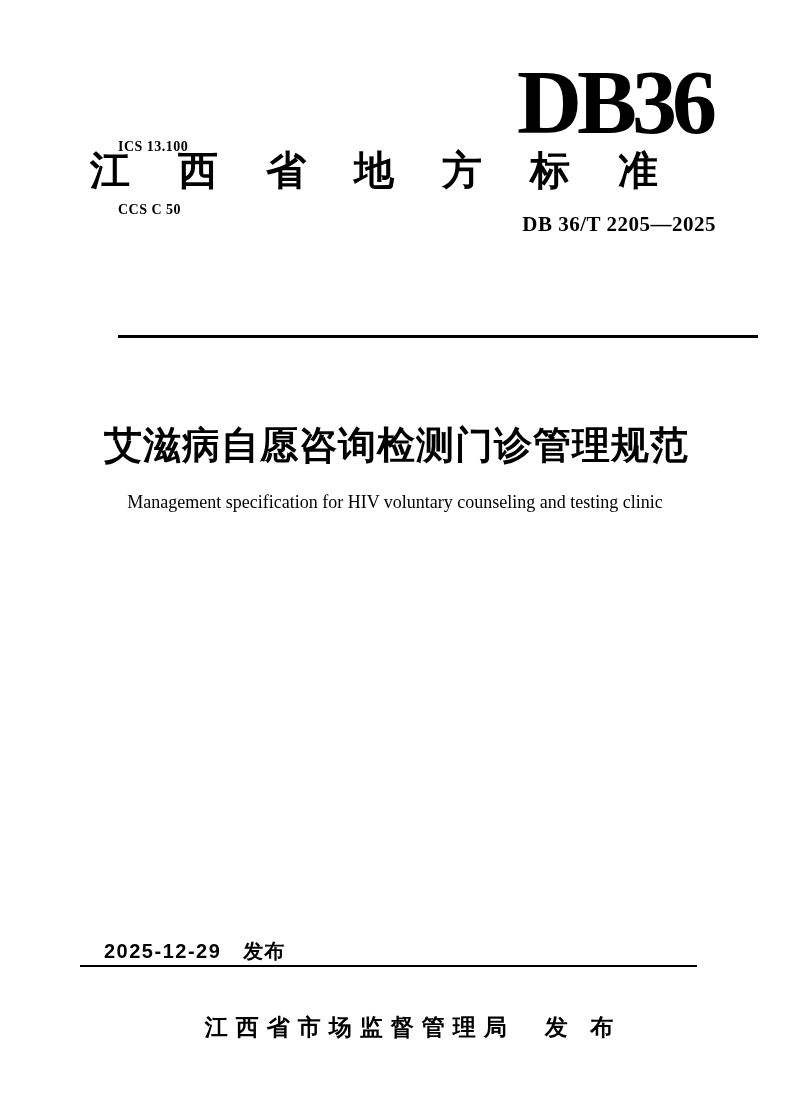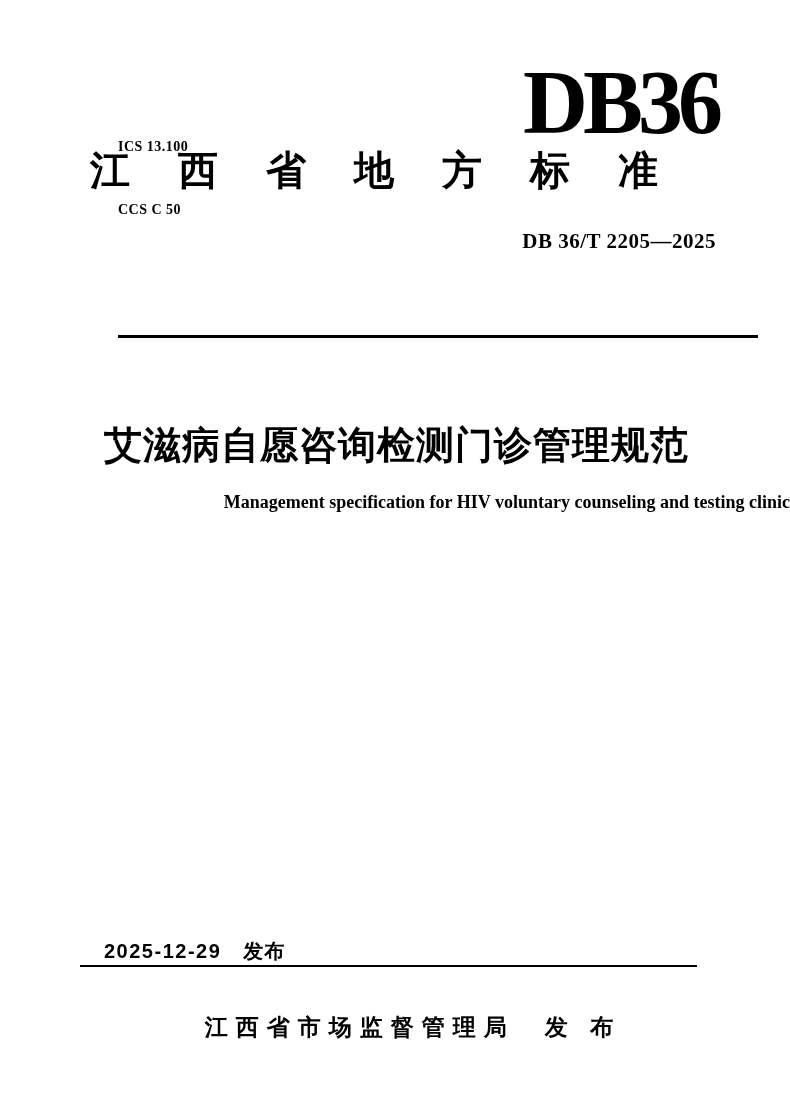--- a/index.html
+++ b/index.html
@@ -19,21 +19,21 @@
     top: 94px;
     font-family: Liberation Serif, serif;
     font-weight: 700;
     font-size: 14px;
     line-height: 21px;
     letter-spacing: 0.5px;
     white-space: pre;
   }
   .db-logo {
     position: absolute;
-    right: 72px;
+    right: 78px;
     top: 58px;
     font-family: "Liberation Serif", serif;
     font-weight: 700;
     font-size: 90px;
     line-height: 1;
     letter-spacing: -5px;
   }
   .std-name {
     position: absolute;
     left: 90px;
@@ -41,21 +41,21 @@
     font-size: 40px;
     font-weight: 600;
     line-height: 44px;
     letter-spacing: 48px;
     white-space: nowrap;
     font-family: "Liberation Sans", sans-serif;
   }
   .doc-number {
     position: absolute;
     right: 74px;
-    top: 229px;
+    top: 212px;
     font-family: "Liberation Serif", serif;
     font-weight: 700;
     font-size: 21px;
     letter-spacing: 0.5px;
   }
   .rule-top {
     position: absolute;
     left: 118px;
     top: 335px;
     width: 640px;
@@ -71,24 +71,24 @@
     font-size: 38px;
     font-weight: 700;
     letter-spacing: 1px;
     font-family: "Liberation Sans", sans-serif;
   }
   .title-en {
     position: absolute;
     left: 0;
     right: 0;
     top: 492px;
-    text-align: right;
+    text-align: center;
     font-family: "Liberation Serif", serif;
     font-size: 18px;
-    font-weight: 700;
+    font-weight: 400;
   }
   .date-issue {
     position: absolute;
     left: 104px;
     top: 938px;
     font-size: 20px;
     font-weight: 700;
     white-space: nowrap;
   }
   .date-impl {

